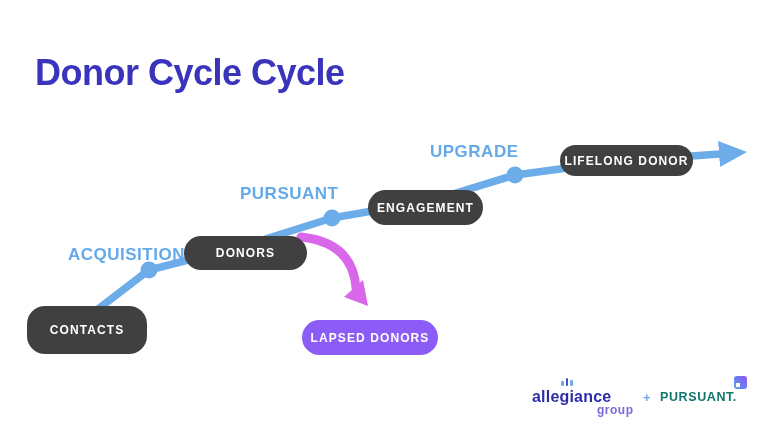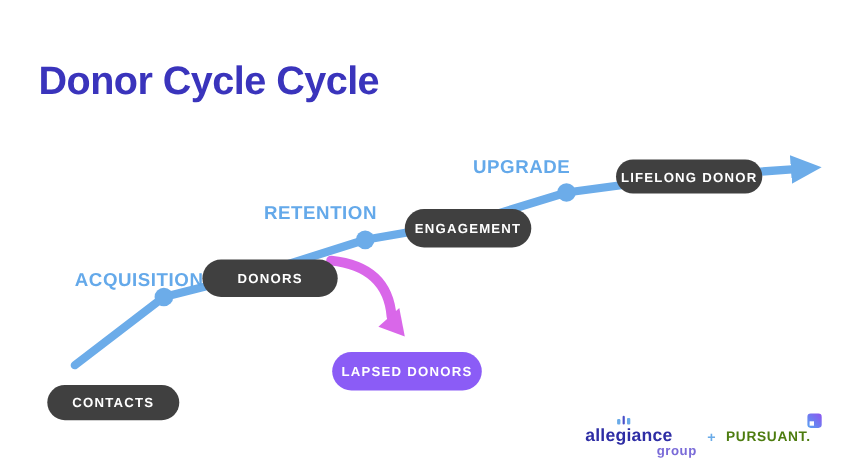--- a/index.html
+++ b/index.html
@@ -16,21 +16,21 @@
     color:#3a34bc;
   }
 
   .stage-pill{
     position:absolute;z-index:2;
     display:flex;align-items:center;justify-content:center;
     background:#404040;color:#ffffff;
     font-size:12px;font-weight:bold;letter-spacing:1.1px;
     border-radius:18px;white-space:nowrap;
   }
-  #pill-contacts  {left:43px;  top:306px; width:120px; height:32px;margin-top:44px;}
+  #pill-contacts  {left:27px;  top:306px; width:120px; height:48px;}
   #pill-donors    {left:184px; top:236px; width:123px; height:34px;}
   #pill-engagement{left:368px; top:190px; width:115px; height:35px;}
   #pill-lifelong  {left:560px; top:145px; width:133px; height:31px;}
   #pill-lapsed    {left:302px; top:320px; width:136px; height:35px; background:#8b5cf6;}
 
   .phase-label{
     position:absolute;z-index:1;
     color:#64a9ea;font-size:17px;font-weight:bold;letter-spacing:0.5px;
     white-space:nowrap;
   }
@@ -51,21 +51,21 @@
   .logo-group{
     position:absolute;left:597px;top:403px;
     font-size:12px;font-weight:bold;color:#7a6bd8;letter-spacing:0.5px;
   }
   .logo-plus{
     position:absolute;left:643px;top:390px;
     font-size:13px;font-weight:bold;color:#6aabe8;
   }
   .logo-pursuant{
     position:absolute;left:660px;top:390px;
-    font-size:12.5px;font-weight:bold;color:#4d7c0f;letter-spacing:0.6px;
+    font-size:12.5px;font-weight:bold;color:#0f766e;letter-spacing:0.6px;
   }
   .pursuant-icon{
     position:absolute;left:734px;top:376px;width:13px;height:13px;
     border-radius:3px;
     background:linear-gradient(225deg,#8e54f0 0%,#6d7df0 55%,#5aa6f2 100%);
   }
   .pursuant-icon::after{
     content:"";position:absolute;left:2px;bottom:2px;width:4px;height:4px;
     background:#ffffff;
   }
@@ -93,21 +93,21 @@
 <h1 class="page-title">Donor Cycle Cycle</h1>
 
 <div>
   <div class="stage-pill" id="pill-contacts">CONTACTS</div>
   <div class="stage-pill" id="pill-donors">DONORS</div>
   <div class="stage-pill" id="pill-engagement">ENGAGEMENT</div>
   <div class="stage-pill" id="pill-lifelong">LIFELONG DONOR</div>
   <div class="stage-pill" id="pill-lapsed">LAPSED DONORS</div>
 
   <div class="phase-label" id="phase-acquisition">ACQUISITION</div>
-  <div class="phase-label" id="phase-retention">RETENTION</div>
+  <div class="phase-label" id="phase-retention">PURSUANT</div>
   <div class="phase-label" id="phase-upgrade">UPGRADE</div>
 </div>
 
 <div class="footer-logos">
   <span class="logo-bars">
     <i class="bar1"></i>
       <i class="bar2"></i>
       <i class="bar3"></i>
   </span>
   <span class="logo-allegiance">allegiance</span>

